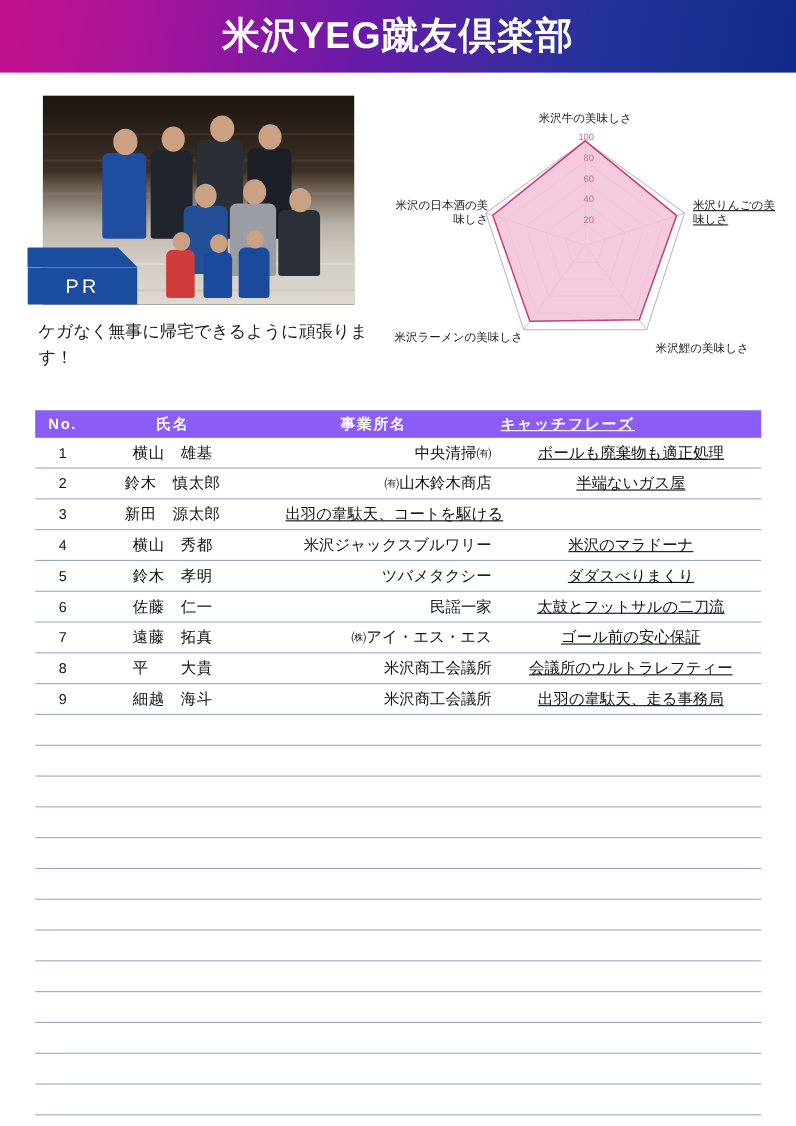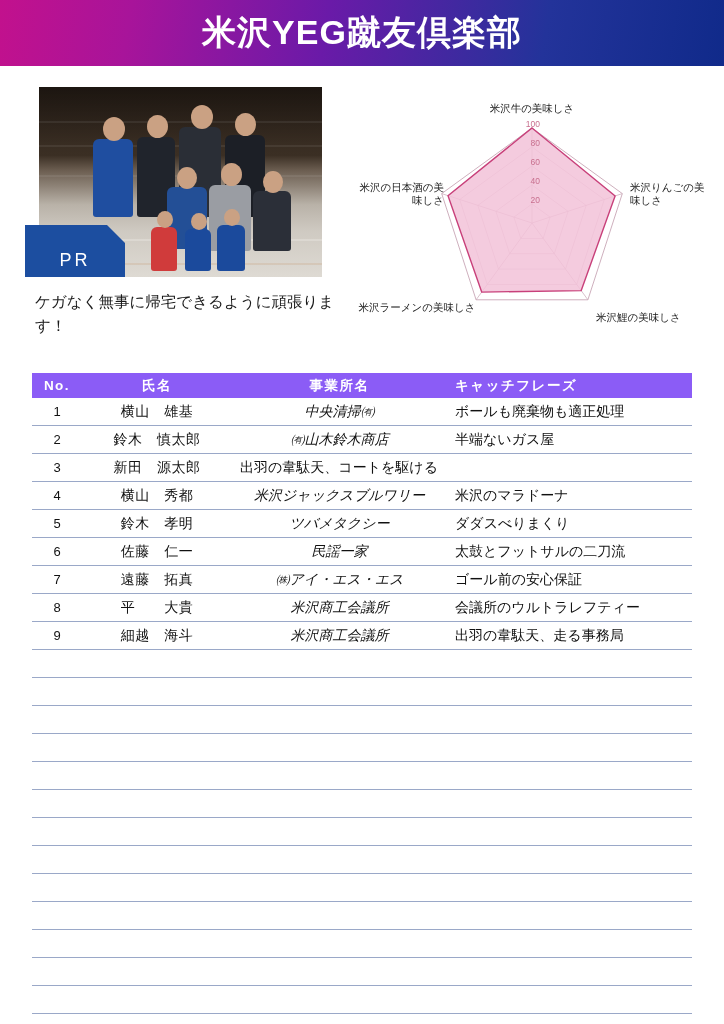--- a/index.html
+++ b/index.html
@@ -129,34 +129,34 @@
     color: #ffffff;
     height: 25px;
     align-items: center;
     font-size: 13.5px;
     font-weight: bold;
     letter-spacing: 1.5px;
   }
   .c-no   { width: 50px;  text-align: center; }
   .c-name { width: 150px; text-align: center; }
   .c-org  { width: 215px; text-align: center; }
-  .c-cat  { width: 245px; text-align: left; padding-left: 8px; }
+  .c-cat  { width: 245px; text-align: left; padding-left: 8px; text-decoration: underline; }
 
   .trow {
     display: flex;
     align-items: center;
     height: 28px;
     border-bottom: 1px solid #9aa8c8;
     font-size: 14px;
     color: #111;
   }
   .trow .c-no { text-align: center; font-size: 13px; }
   .trow .c-name { text-align: center; letter-spacing: 0.5px; }
-  .trow .c-org { text-align: center; font-style: italic; }
-  .trow .c-cat { text-align: left; padding-left: 8px; }
+  .trow .c-org { text-align: right; }
+  .trow .c-cat { text-align: center; padding-left: 8px; }
 
   .blank-row {
     height: 28px;
     border-bottom: 1px solid #9aa8c8;
   }
 </style>
 </head>
 <body>
 
 <div class="page">
@@ -225,21 +225,21 @@
 
     
     <div class="tick-label" style="left:170px; top:24px; width:18px;">100</div>
     <div class="tick-label" style="left:170px; top:43px; width:18px;">80</div>
     <div class="tick-label" style="left:170px; top:62px; width:18px;">60</div>
     <div class="tick-label" style="left:170px; top:81px; width:18px;">40</div>
     <div class="tick-label" style="left:170px; top:100px; width:18px;">20</div>
 
     
     <div class="radar-label" style="left:120px; top:7px; width:120px;">米沢牛の美味しさ</div>
-    <div class="radar-label" style="left:278px; top:86px; width:82px; text-align:left;">米沢りんごの美味しさ</div>
+    <div class="radar-label" style="left:278px; top:86px; width:82px; text-align:left;text-decoration:underline;">米沢りんごの美味しさ</div>
     <div class="radar-label" style="left:244px; top:216px; width:108px; text-align:left;">米沢鯉の美味しさ</div>
     <div class="radar-label" style="left:6px; top:206px; width:118px; text-align:center;">米沢ラーメンの美味しさ</div>
     <div class="radar-label" style="left:0px; top:86px; width:92px; text-align:right;">米沢の日本酒の美味しさ</div>
   </div>
 
   <div class="table">
     <div class="thead">
       <div class="c-no">No.</div>
       <div class="c-name">氏名</div>
       <div class="c-org">事業所名</div>

